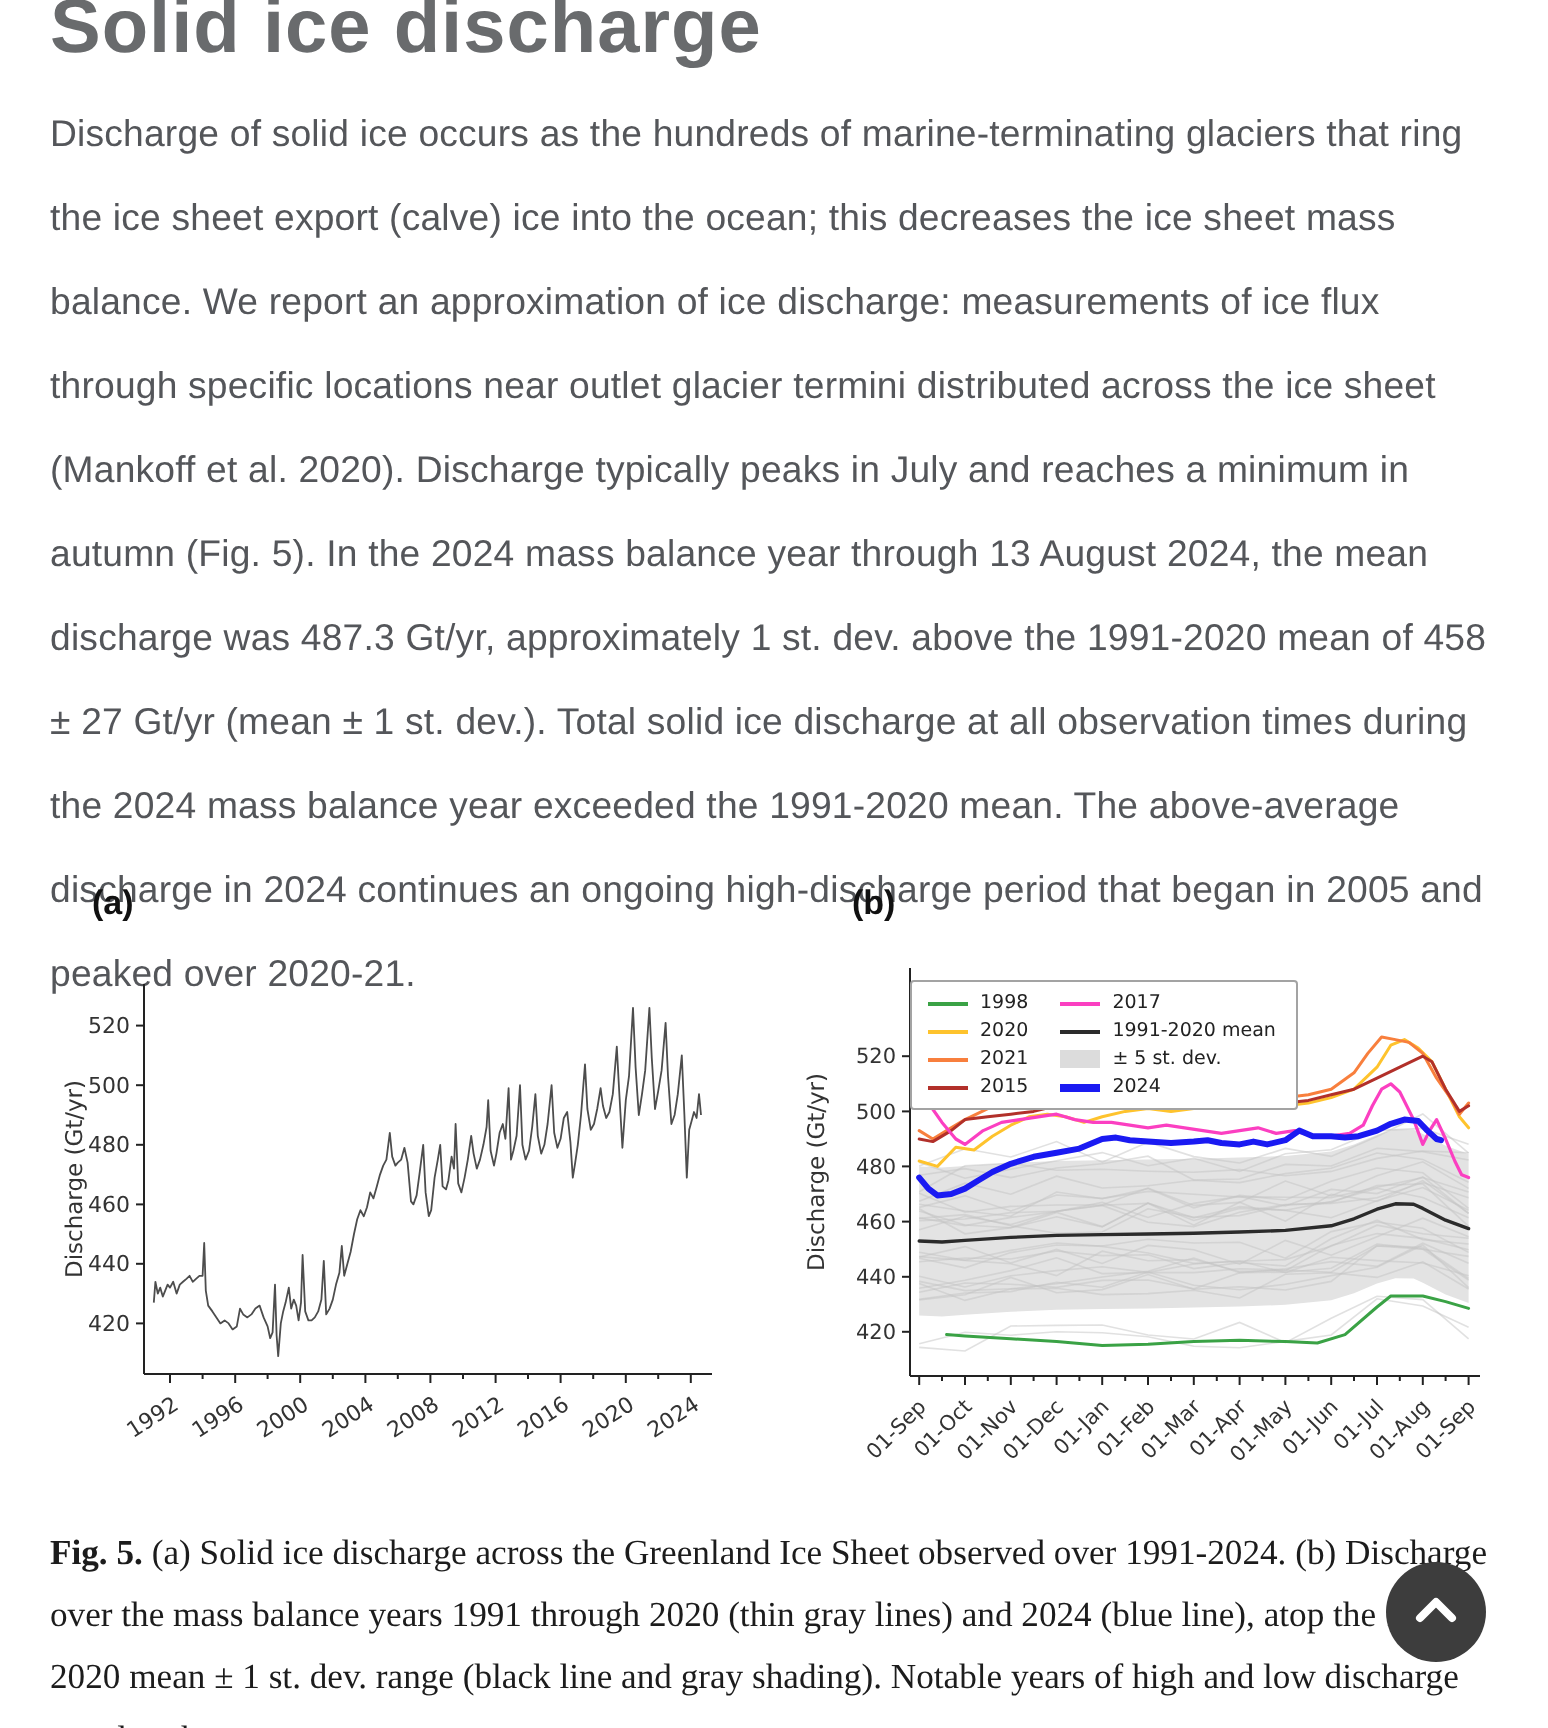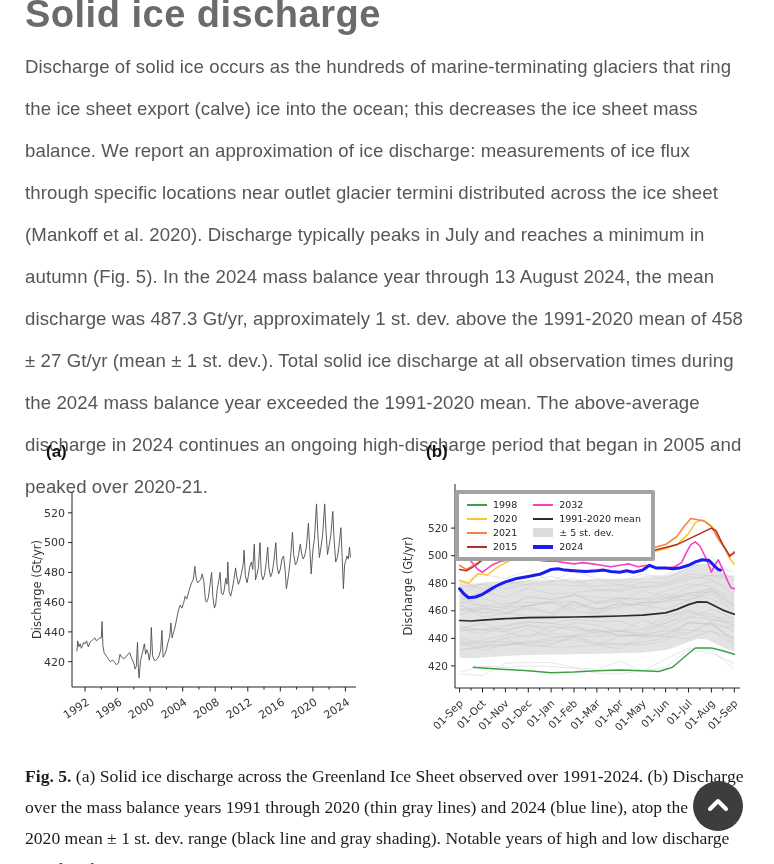--- a/index.html
+++ b/index.html
@@ -11,21 +11,21 @@
        line-height:42px;color:#54565a;letter-spacing:.1px;}
   .panel{position:absolute;}
   .panel-a{left:28px;top:442px;width:350px;height:308px;}
   .panel-b{left:398px;top:442px;width:374px;height:308px;}
   .panel-label{position:absolute;top:0;font-size:17px;font-weight:bold;color:#111;}
   .panel-a .panel-label{left:18px;}
   .panel-b .panel-label{left:28px;}
   .panel-a svg{position:absolute;left:2px;top:42px;}
   .panel-b svg{position:absolute;left:2px;top:26px;}
   svg text{font-family:"DejaVu Sans","Liberation Sans",sans-serif;fill:#333;}
-  .legend-box{position:absolute;left:57px;top:48px;background:#fff;border:4px solid #a3a3a3;
+  .legend-box{position:absolute;left:57px;top:48px;background:#fff;border:1px solid #a3a3a3;
        border-radius:2px;padding:5px 10px 5px 8px;display:grid;grid-template-rows:repeat(4,auto);
        grid-auto-flow:column;column-gap:16px;row-gap:3px;font-size:9.5px;color:#222;
        font-family:"DejaVu Sans",sans-serif;}
   .legend-item{display:flex;align-items:center;gap:6px;white-space:nowrap;}
   .sw{display:inline-block;width:20px;}
   .sw-line{height:0;border-top:2.2px solid;}
   .sw-thick{height:0;border-top:4px solid;}
   .sw-patch{height:9px;}
   .fig-caption{position:absolute;left:25px;top:761px;width:724px;margin:0;
        font-family:"Liberation Serif","DejaVu Serif",serif;font-size:17.6px;
@@ -195,21 +195,21 @@
       <div class="legend-item">
         <span class="sw sw-line" style="border-top-color: rgb(248, 127, 61);"></span>
         <span>2021</span>
       </div>
       <div class="legend-item">
         <span class="sw sw-line" style="border-top-color: rgb(178, 48, 42);"></span>
         <span>2015</span>
       </div>
       <div class="legend-item">
         <span class="sw sw-line" style="border-top-color: rgb(251, 63, 193);"></span>
-        <span>2032</span>
+        <span>2017</span>
       </div>
       <div class="legend-item">
         <span class="sw sw-line" style="border-top-color: rgb(43, 43, 43);"></span>
         <span>1991-2020 mean</span>
       </div>
       <div class="legend-item">
         <span class="sw sw-patch" style="background: rgb(220, 220, 220);"></span>
         <span>± 5 st. dev.</span>
       </div>
       <div class="legend-item">

